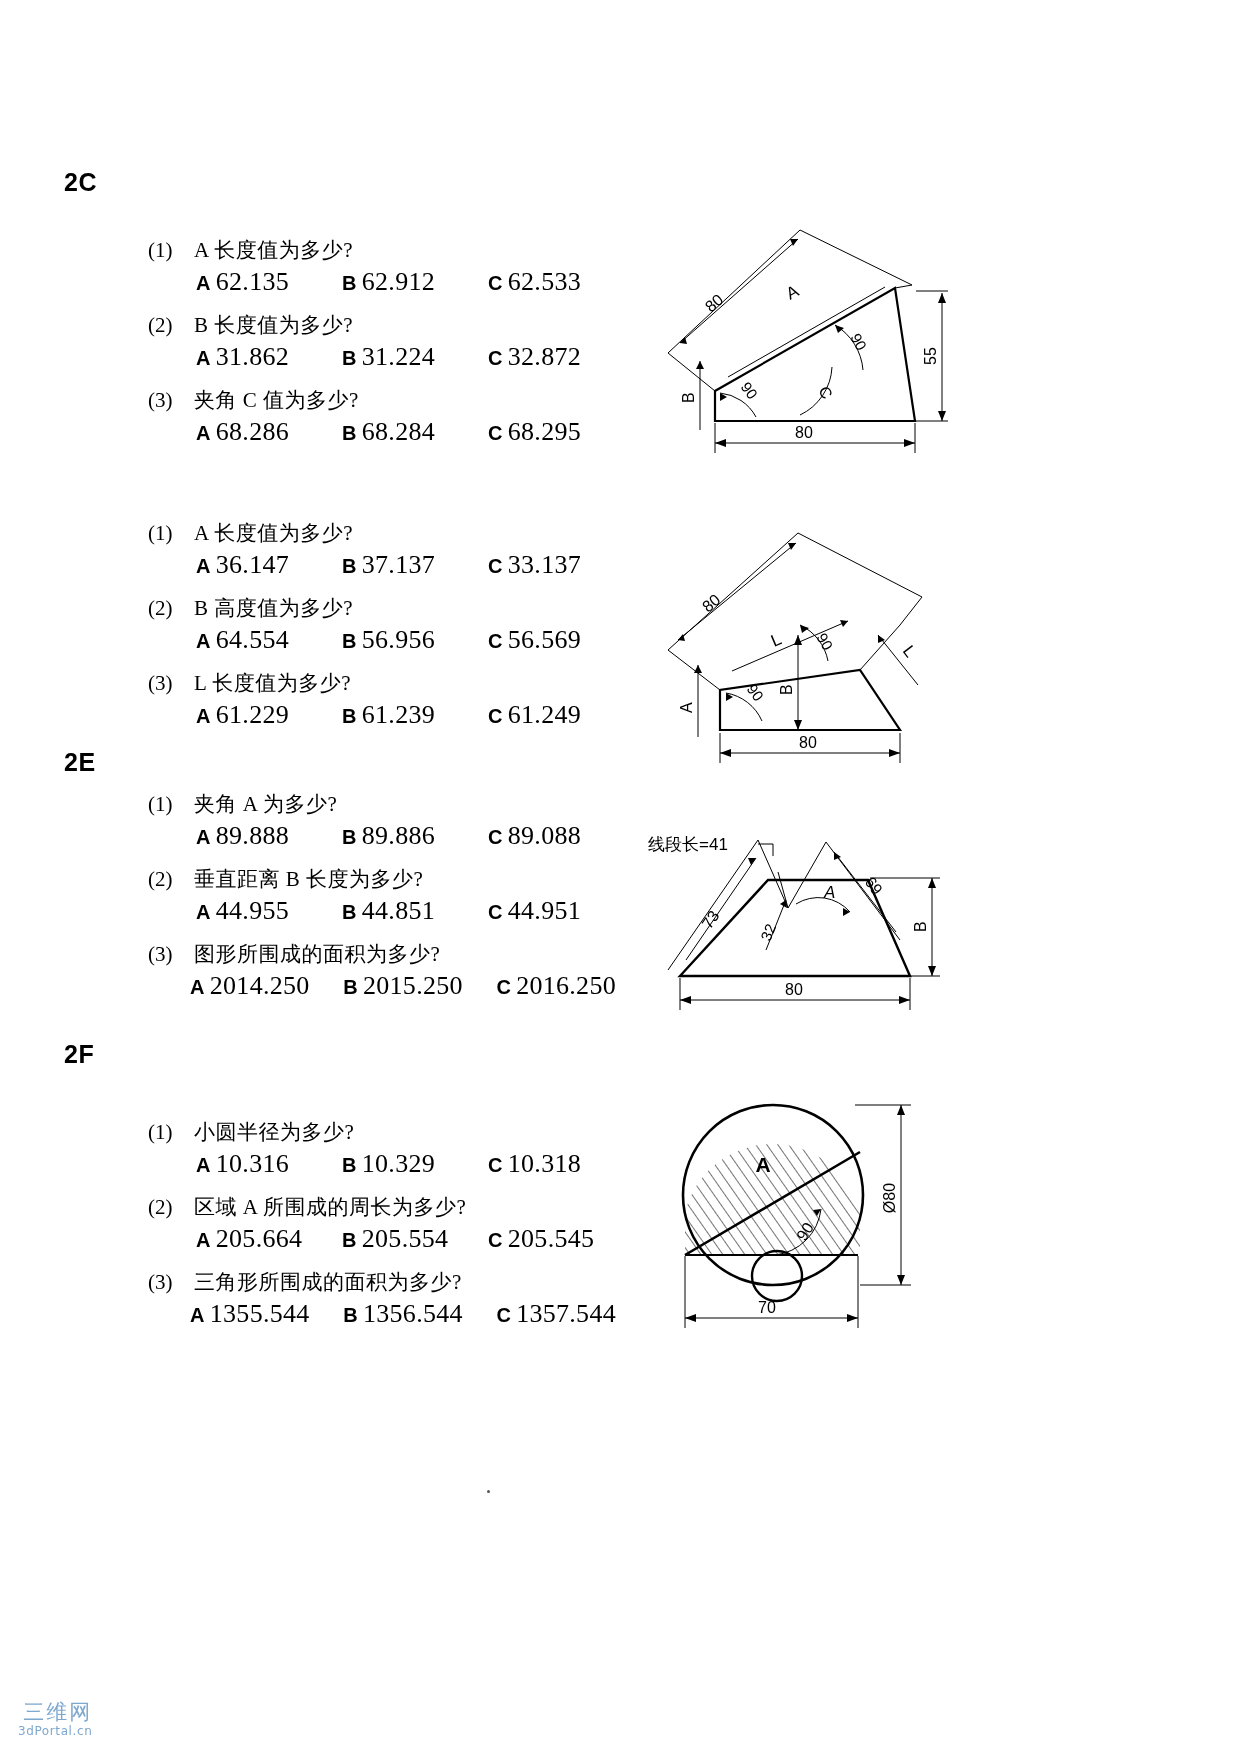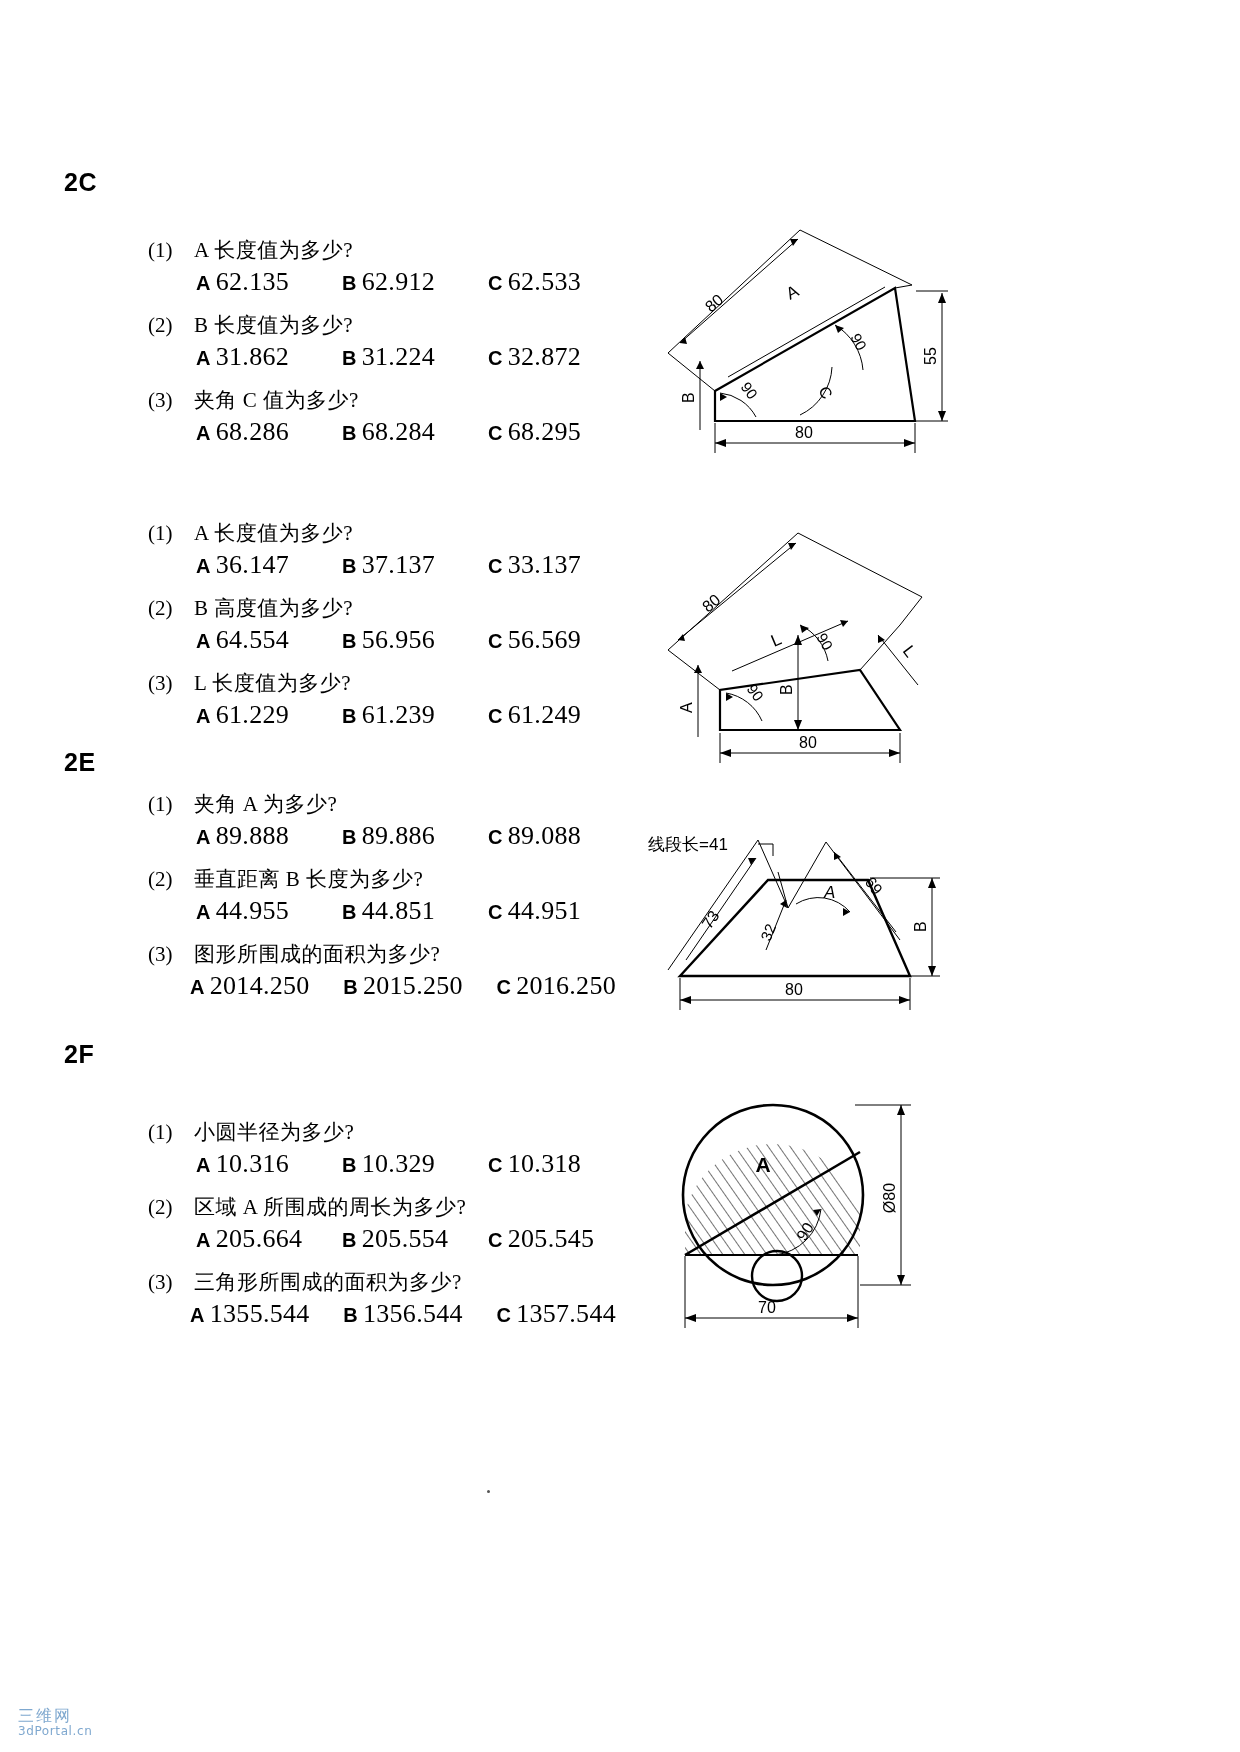--- a/index.html
+++ b/index.html
@@ -42,21 +42,21 @@
   
   .fig{position:absolute;}
   .fig svg{display:block;}
 
   
   .wm{
     position:absolute;left:18px;bottom:14px;
     font-family:"DejaVu Sans","Liberation Sans",sans-serif;
     color:#7fa8cf;line-height:1.12;
   }
-  .wm .w1{font-size:16px;letter-spacing:2px;}
+  .wm .w1{font-size:21px;letter-spacing:2px;text-align:right;}
   .wm .w2{font-size:12px;letter-spacing:0.6px;}
   .footdot{
     position:absolute;left:487px;top:1490px;width:3px;height:3px;
     background:#555;border-radius:50%;
   }
   .fig text{font-family:"Liberation Sans","DejaVu Sans",sans-serif;}
 </style>
 </head>
 <body>
 

